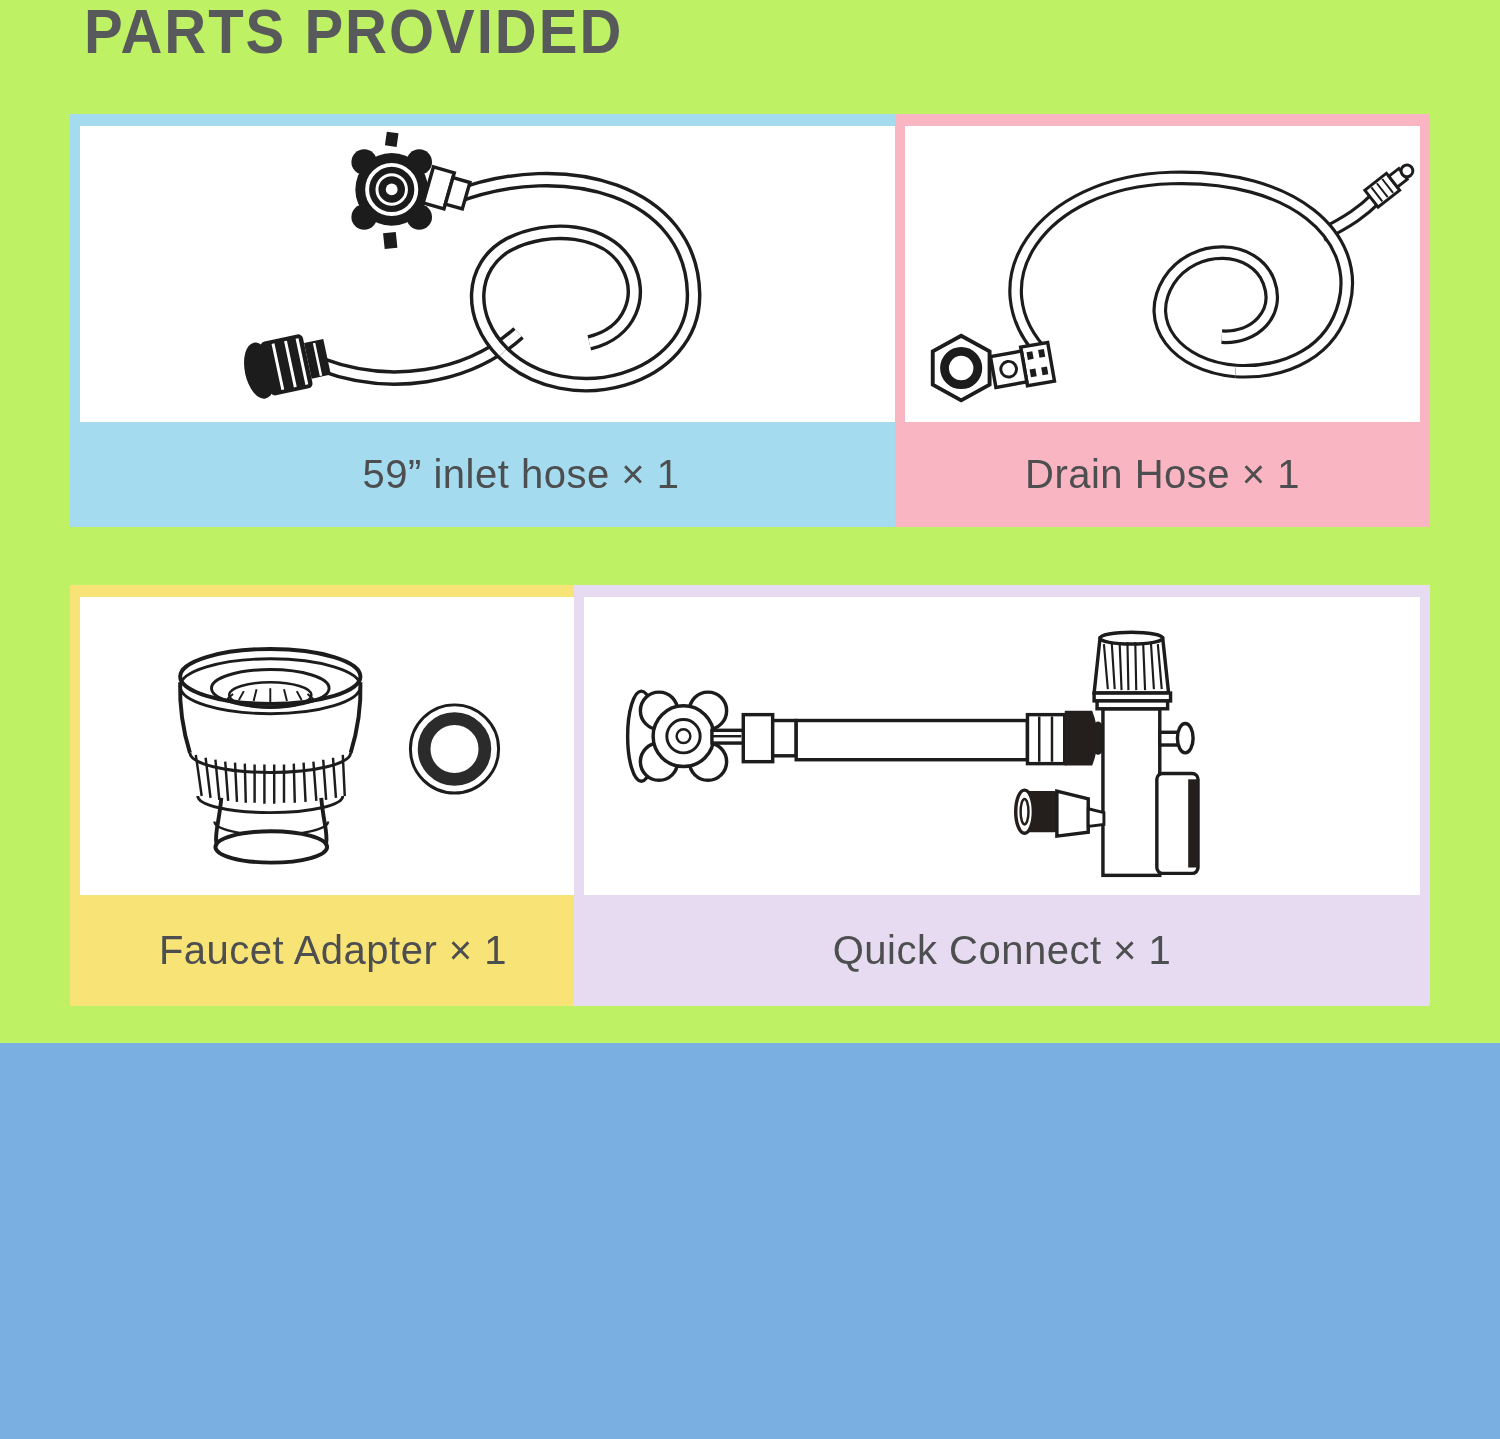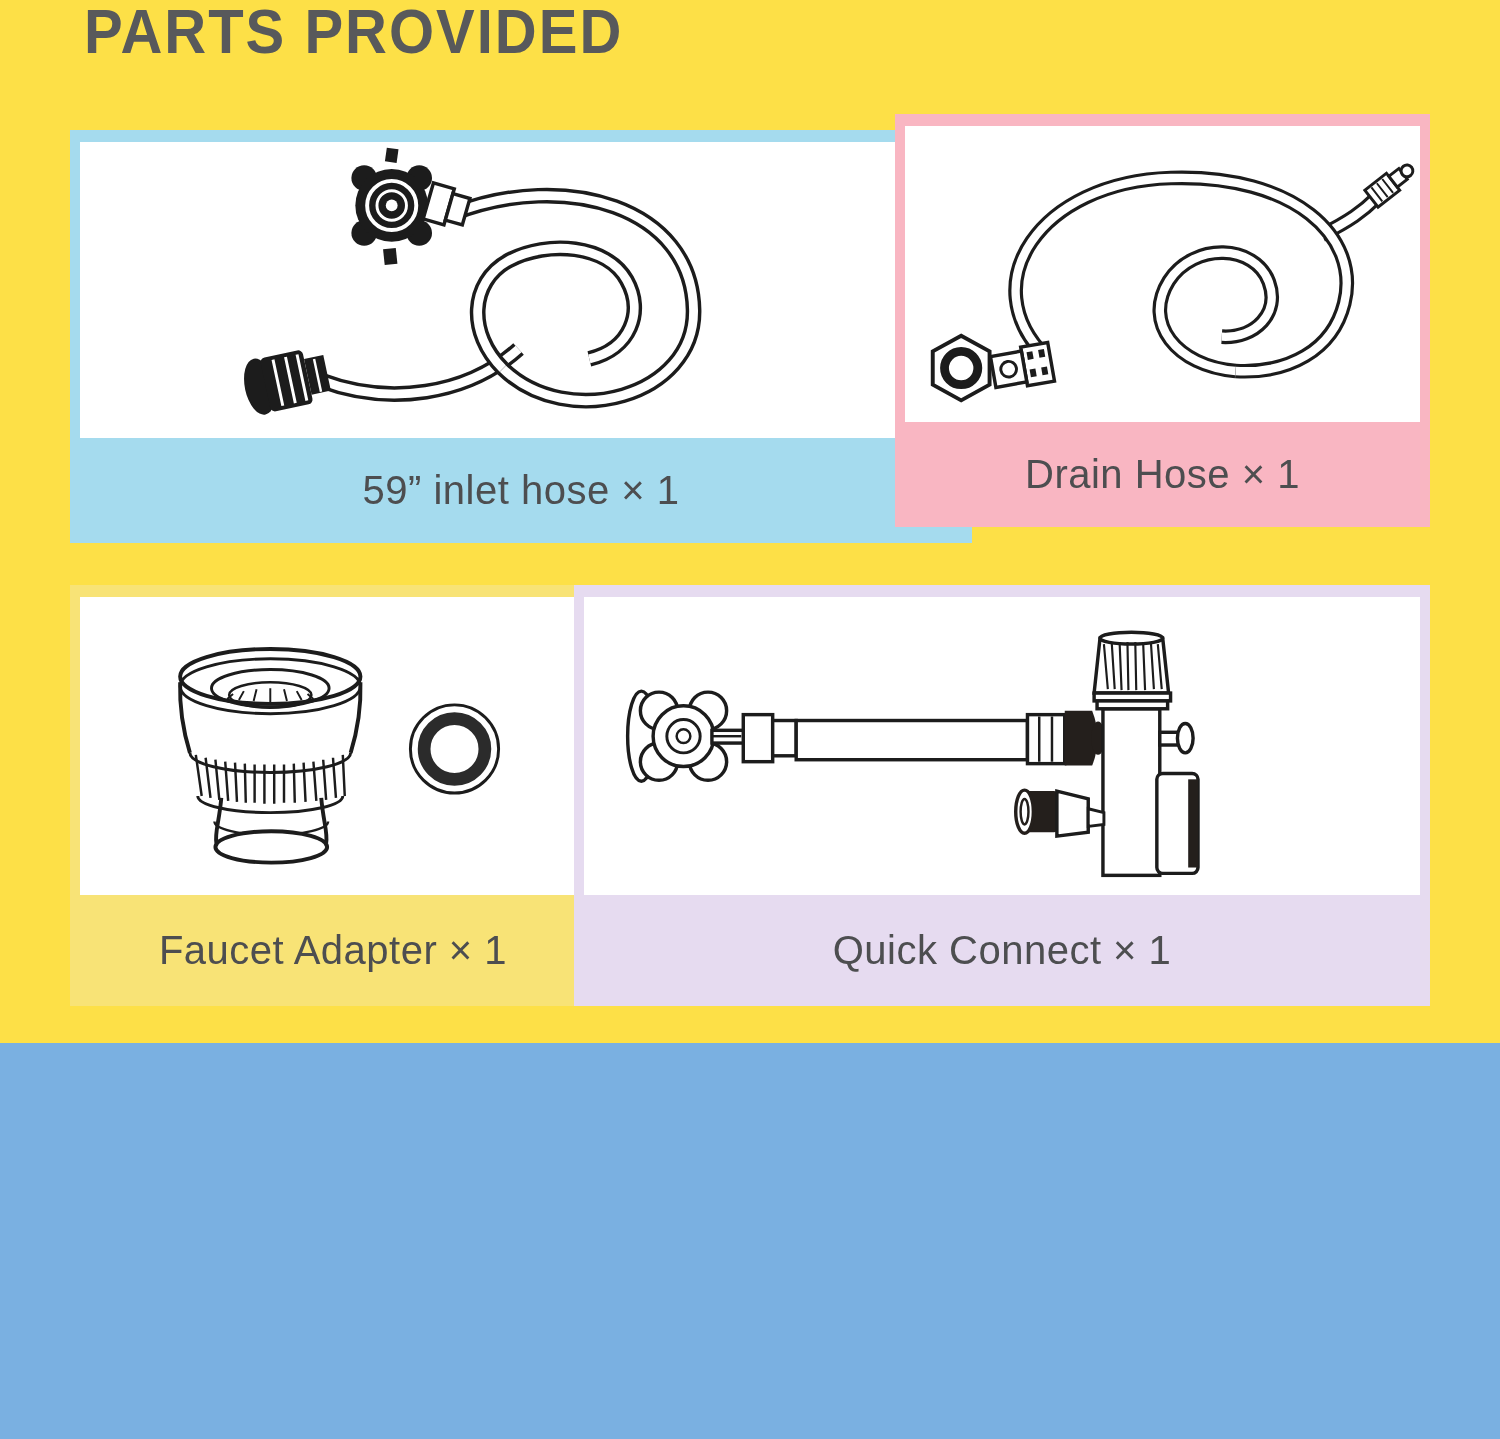--- a/index.html
+++ b/index.html
@@ -1,29 +1,29 @@
 <!DOCTYPE html>
 <html><head>
 <meta charset="utf-8">
 <style>
   html,body{margin:0;padding:0;background:#ffffff;}
-  .page{position:relative;width:1500px;height:1439px;background:#fde047;overflow:hidden;
+  .page{position:relative;width:1500px;height:1439px;background:#bef264;overflow:hidden;
         font-family:"Liberation Sans", sans-serif;}
   .title{position:absolute;left:84px;top:-6px;font-size:58px;font-weight:bold;color:#58595B;
          letter-spacing:2px;transform:scaleY(1.1);transform-origin:top left;white-space:nowrap;}
   .box{position:absolute;}
   .box .inner{position:absolute;left:10px;top:12px;right:10px;background:#ffffff;
               display:flex;align-items:center;justify-content:center;overflow:hidden;}
   .row1 .inner{height:296px;}
   .row2 .inner{height:298px;}
   .box .lbl{position:absolute;left:0;right:0;bottom:0;display:flex;align-items:center;justify-content:center;
             font-size:40px;color:#4D4E50;letter-spacing:0.5px;}
   .row1 .lbl{top:308px;}
   .row2 .lbl{top:310px;}
-  #box-inlet{left:70px;top:114px;width:902px;height:413px;margin-top:16px;}
+  #box-inlet{left:70px;top:114px;width:902px;height:413px;}
   #box-drain{left:895px;top:114px;width:535px;height:413px;}
   #box-adapter{left:70px;top:585px;width:526px;height:421px;}
   #box-quick{left:574px;top:585px;width:856px;height:421px;text-align:right;}
   .band{position:absolute;left:0;top:1043px;width:1500px;height:396px;}
   svg{display:block;}
 </style>
 </head>
 <body>
 
 <div class="page">

